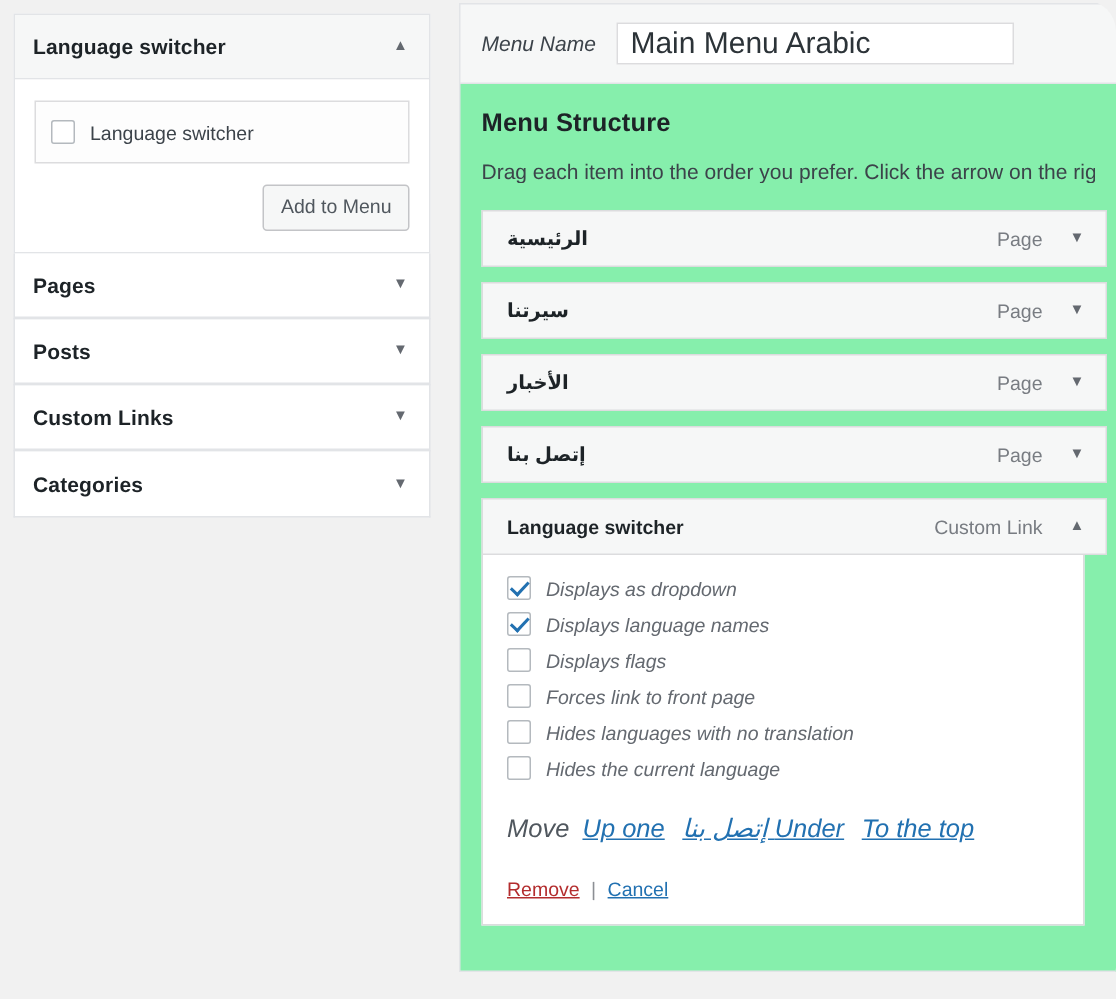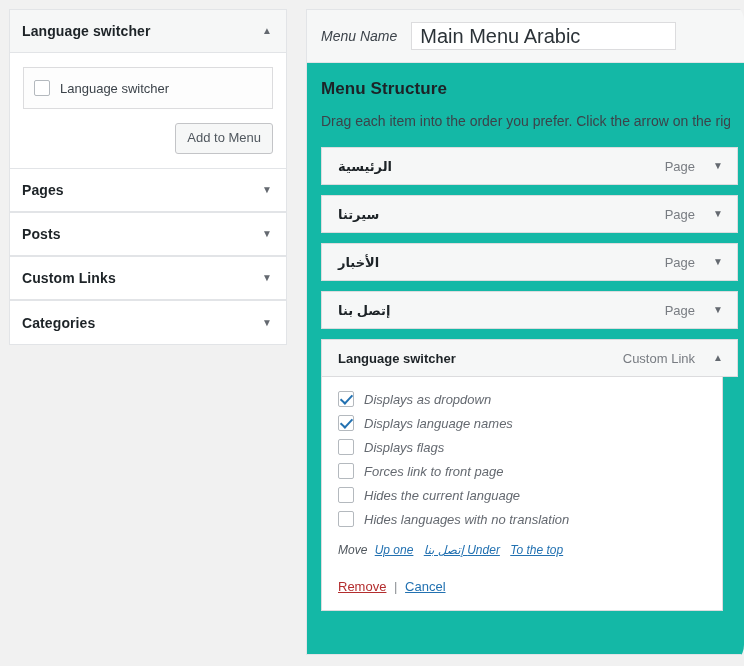--- a/index.html
+++ b/index.html
@@ -123,21 +123,21 @@
     padding: 5px 11px 6px;
     cursor: pointer;
     font-family: inherit;
     line-height: 1.4;
   }
 
   
   .right-col {
     position: absolute;
     left: 306px;
-    top: 9px;
+    top: 2px;
     width: 438px;
   }
   .menu-name-bar {
     background: #f6f7f7;
     border: 1px solid #e2e4e7;
     border-right: none;
     padding: 12px 14px;
     display: flex;
     align-items: center;
     gap: 14px;
@@ -156,21 +156,21 @@
     border: 1px solid #dcdcde;
     background: #fff;
     padding: 3px 8px;
     font-size: 20px;
     color: #2c3338;
     font-family: inherit;
     border-radius: 0;
     outline: none;
   }
   .structure-wrap {
-    background: #14b8a6;
+    background: #86efac;
     border: 1px solid #e2e4e7;
     border-top: none;
     border-right: none;
     padding: 16px 14px 12px 14px;
     box-sizing: border-box;
     min-height: 592px;
   }
   .structure-title {
     font-size: 17px;
     font-weight: bold;
@@ -244,24 +244,24 @@
     align-items: center;
     gap: 10px;
     margin-bottom: 8px;
   }
   .opt-label {
     font-size: 13px;
     font-style: italic;
     color: #646970;
   }
   .move-row {
-    font-size: 12px;
+    font-size: 17px;
     font-style: italic;
     color: #50575e;
-    margin-top: 16px;
+    margin-top: 22px;
   }
   .move-row .lbl {
     margin-right: 4px;
   }
   .move-link {
     color: #2271b1;
     text-decoration: underline;
     cursor: pointer;
     font-style: italic;
     margin-right: 7px;
@@ -413,26 +413,26 @@
               <span class="opt-label">Displays flags</span>
             </label>
 
             <label class="opt-row">
               <span class="cb"></span>
               <span class="opt-label">Forces link to front page</span>
             </label>
 
             <label class="opt-row">
               <span class="cb"></span>
+              <span class="opt-label">Hides languages with no translation</span>
+            </label>
+
+            <label class="opt-row">
+              <span class="cb"></span>
               <span class="opt-label">Hides the current language</span>
-            </label>
-
-            <label class="opt-row">
-              <span class="cb"></span>
-              <span class="opt-label">Hides languages with no translation</span>
             </label>
 
             <div class="move-row">
               <span class="lbl">Move</span>
               <a class="move-link">Up one</a>
               <a class="move-link rtl-inline">Under إتصل بنا</a>
               <a class="move-link">To the top</a>
             </div>
 
             <div class="action-row">

